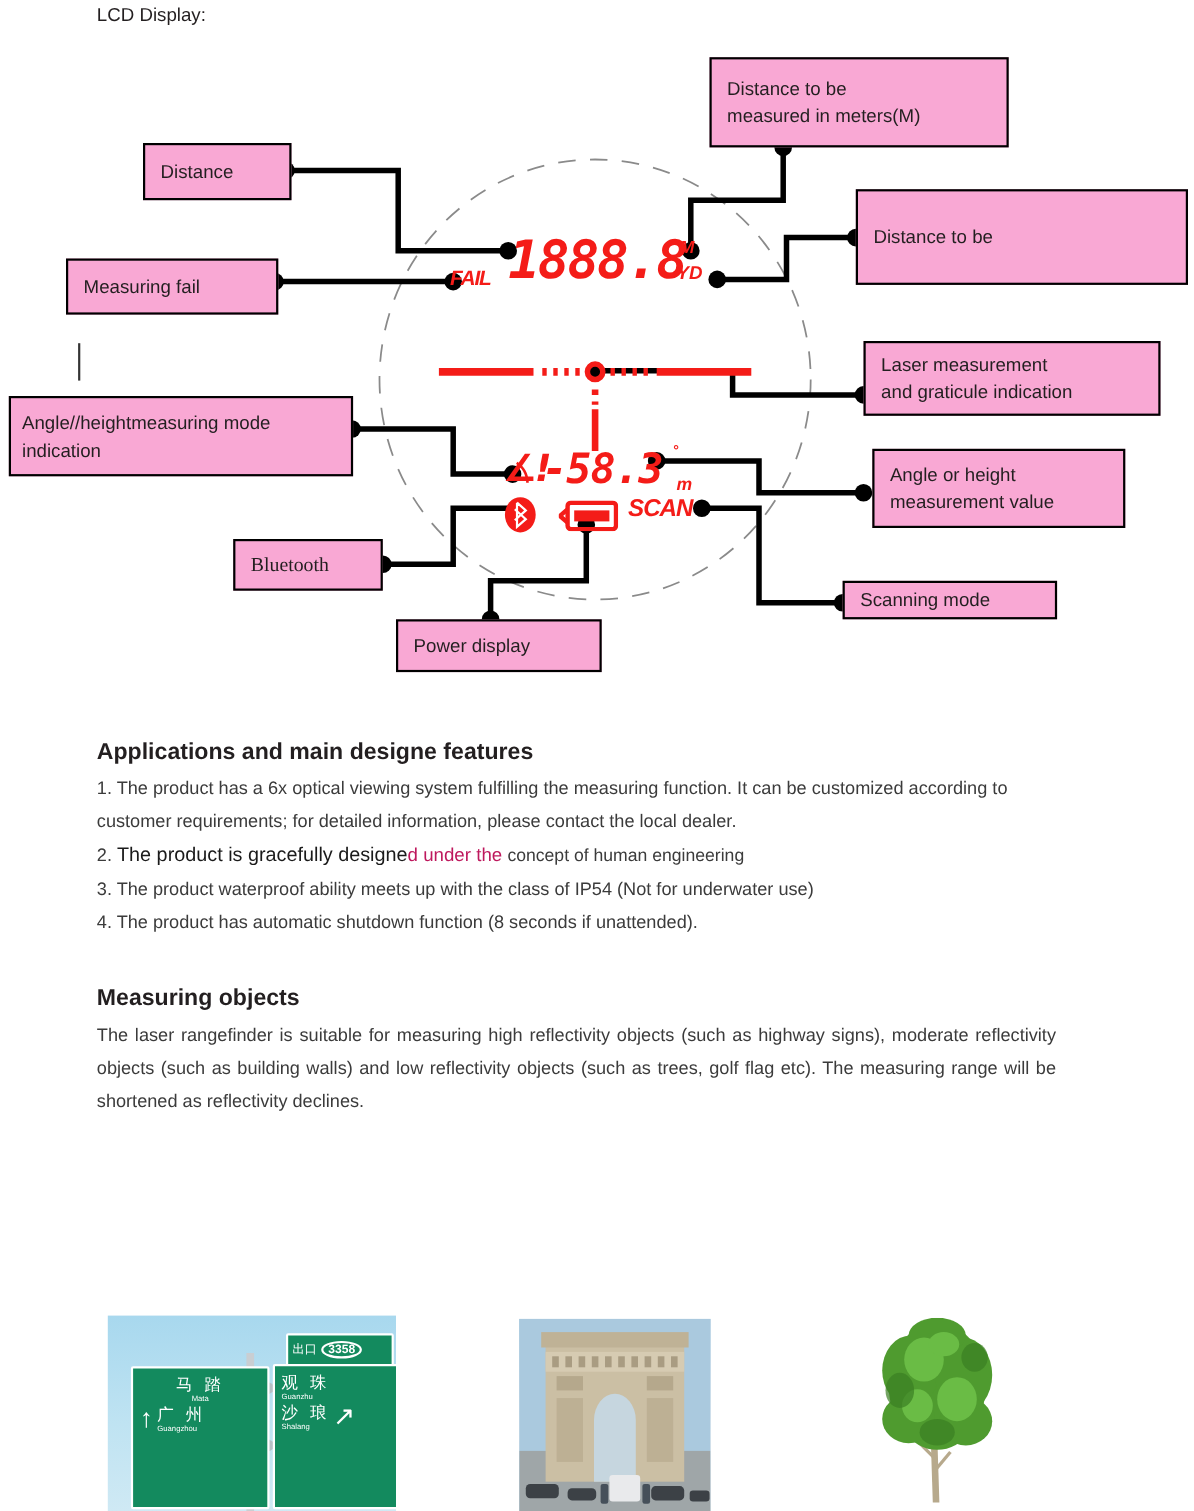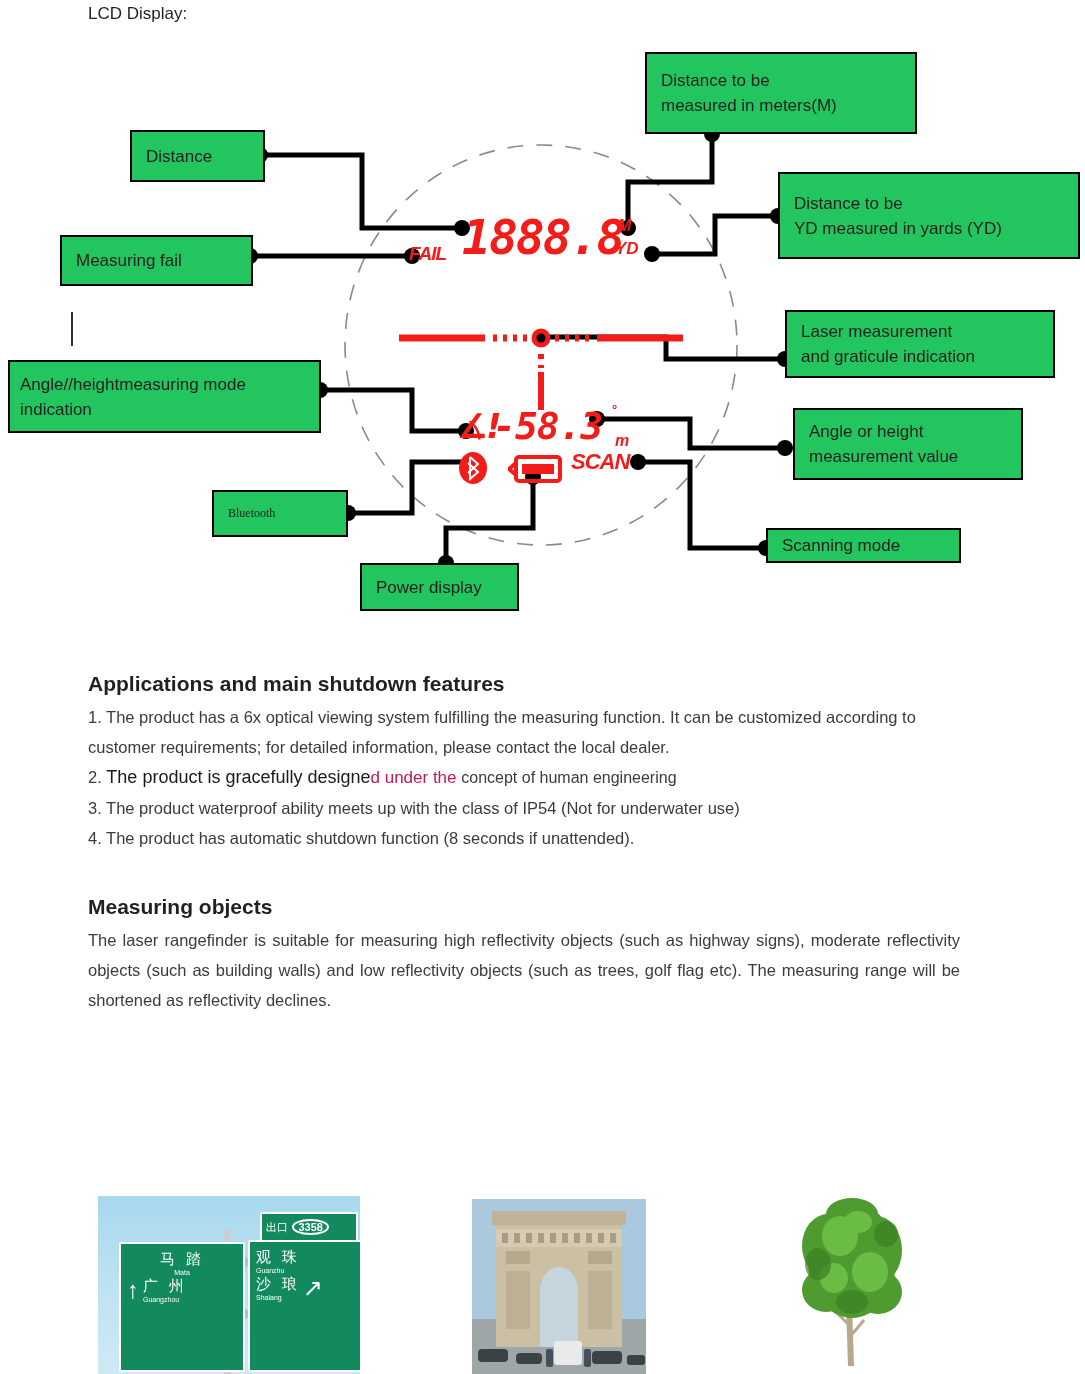--- a/index.html
+++ b/index.html
@@ -39,31 +39,31 @@
     left: 0;
     top: 0;
     width: 1085px;
     height: 640px;
   }
 
   .callout {
     position: absolute;
     box-sizing: border-box;
     border: 2px solid #000;
-    background: #22c55e;
+    background: #f9a8d4;
     font-size: 17px;
     line-height: 25px;
     color: #231f20;
     padding: 6px 10px 6px 14px;
     display: flex;
     flex-direction: column;
     justify-content: center;
     z-index: 3;
   }
-  .callout.serif { font-family: "Liberation Serif", serif; font-size: 12px; }
+  .callout.serif { font-family: "Liberation Serif", serif; font-size: 18px; }
   .callout span { white-space: nowrap; }
 
   
   #lcd {
     position: absolute;
     left: 345px;
     top: 145px;
     width: 392px;
     height: 400px;
     z-index: 2;
@@ -339,52 +339,51 @@
 
   <div class="callout" id="co-angle-mode" style="left:8px; top:360px; width:313px; height:73px; padding-left:10px;">
     <span>Angle//heightmeasuring mode</span>
     <span>indication</span>
   </div>
 
   <div class="callout serif" id="co-bluetooth" style="left:212px; top:490px; width:136px; height:47px; padding-left:14px;">
     <span>Bluetooth</span>
   </div>
 
-  <div class="callout" id="co-power" style="left:360px; top:563px; width:159px; height:48px;">
+  <div class="callout" id="co-power" style="left:360px; top:563px; width:187px; height:48px;">
     <span>Power display</span>
   </div>
 
   <div class="callout" id="co-meters" style="left:645px; top:52px; width:272px; height:82px;">
     <span>Distance to be</span>
     <span>measured in meters(M)</span>
   </div>
 
   <div class="callout" id="co-yards" style="left:778px; top:172px; width:302px; height:87px;">
     <span>Distance to be</span>
-    <span>YD measured in yards (YD)</span>
   </div>
 
   <div class="callout" id="co-laser" style="left:785px; top:310px; width:270px; height:68px;">
     <span>Laser measurement</span>
     <span>and graticule indication</span>
   </div>
 
   <div class="callout" id="co-angle-val" style="left:793px; top:408px; width:230px; height:72px;">
     <span>Angle or height</span>
     <span>measurement value</span>
   </div>
 
   <div class="callout" id="co-scanning" style="left:766px; top:528px; width:195px; height:35px;">
     <span>Scanning mode</span>
   </div>
 </div>
 
 <div id="content">
 
-  <h2 class="section-title">Applications and main shutdown features</h2>
+  <h2 class="section-title">Applications and main designe features</h2>
 
   <div id="features-list">
     <p class="body-para item">1. The product has a 6x optical viewing system fulfilling the measuring function. It can be customized according to customer requirements; for detailed information, please contact the local dealer.</p>
 
     <p class="body-para item" id="feature-2">
       <span>2. </span><span class="emph-a">The product is gracefully designe</span><span class="emph-b">d under the </span><span class="emph-c">concept of human engineering</span>
     </p>
 
     <p class="body-para item">3. The product waterproof ability meets up with the class of IP54 (Not for underwater use)</p>
 

